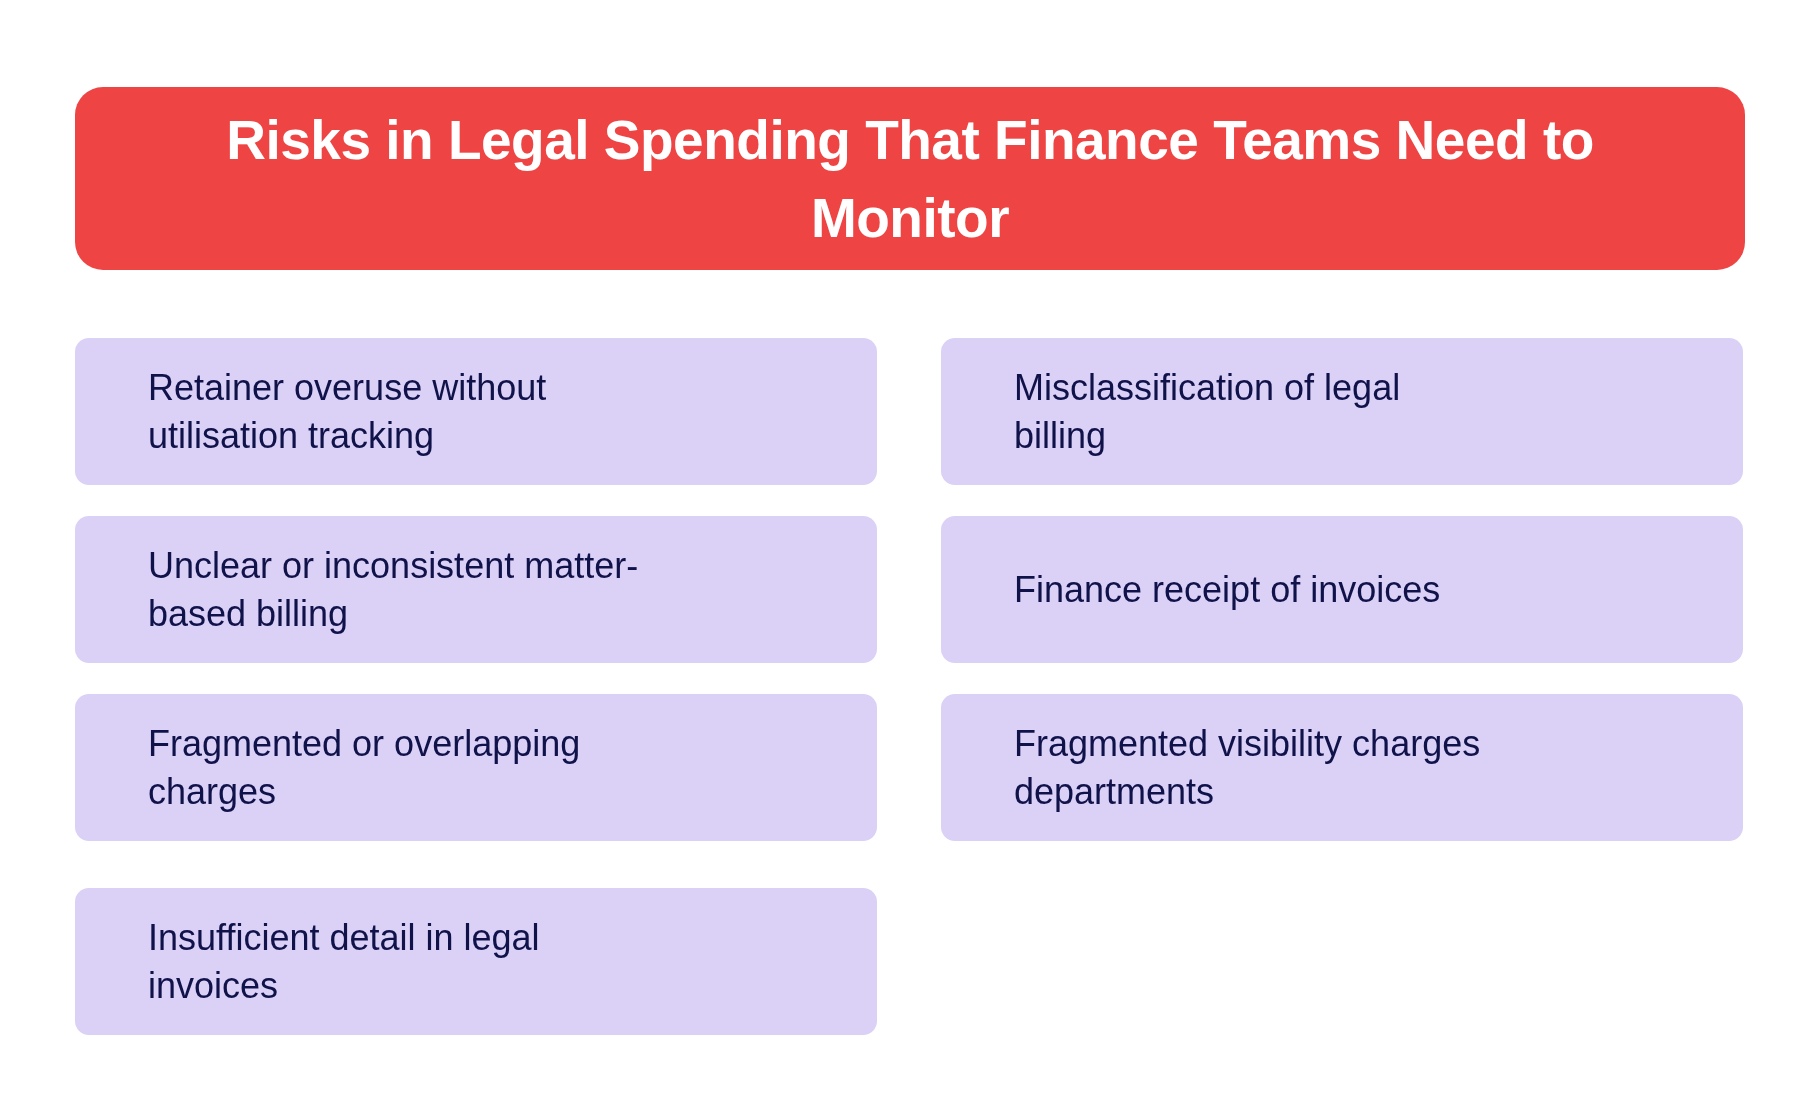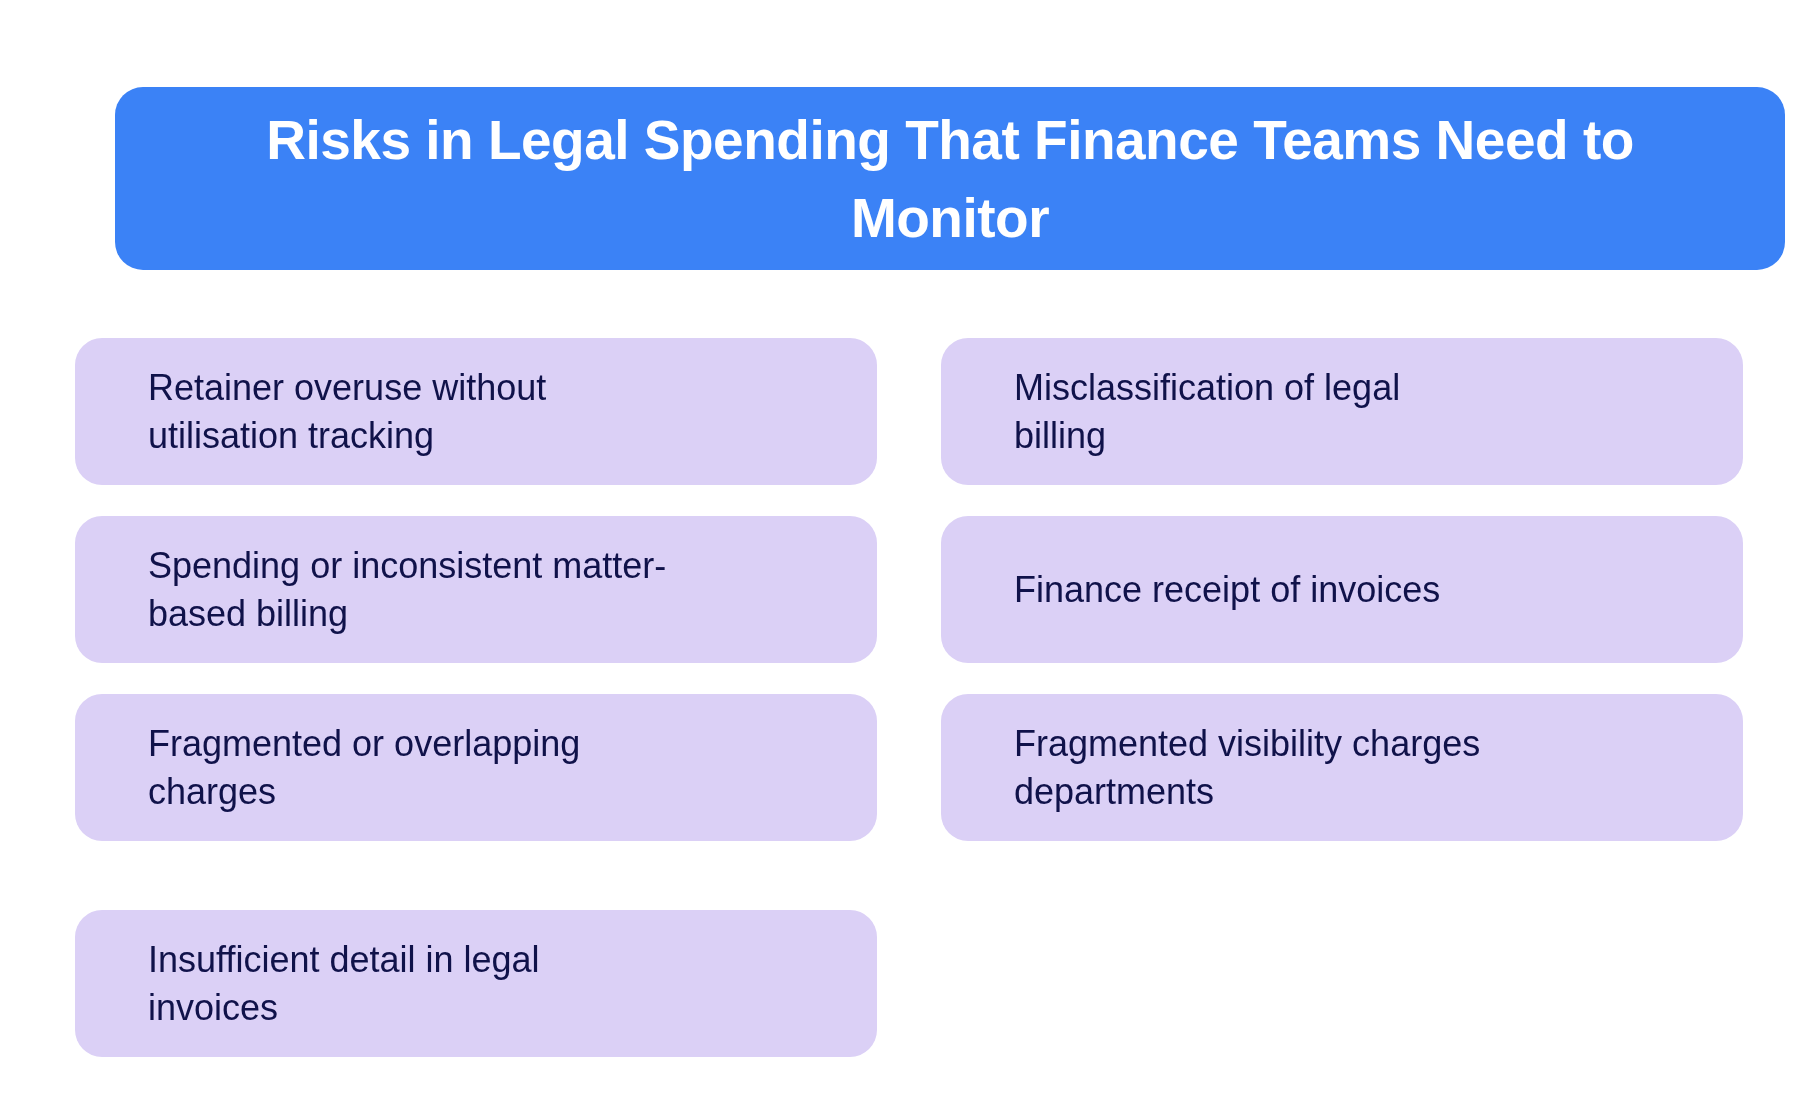--- a/index.html
+++ b/index.html
@@ -1,42 +1,42 @@
 <!DOCTYPE html>
 <html><head>
 <meta charset="utf-8">
 <style>
   html, body { margin:0; padding:0; background:#ffffff; }
   body { width:1812px; height:1098px; position:relative; overflow:hidden;
          font-family:"Liberation Sans", "DejaVu Sans", sans-serif; }
   .header { position:absolute; left:75px; top:87px; width:1670px; height:183px;
-            background:#3b82f6; border-radius:28px; display:flex; align-items:center;
-            justify-content:center; box-sizing:border-box; padding:0 60px;margin-left:40px; }
+            background:#ef4444; border-radius:28px; display:flex; align-items:center;
+            justify-content:center; box-sizing:border-box; padding:0 60px; }
   .title { color:#ffffff; font-weight:bold; font-size:55px; line-height:78px;
            text-align:center; letter-spacing:-0.5px; }
   .card { position:absolute; width:802px; height:147px; background:#dbd0f6;
-          border-radius:27px; box-sizing:border-box; padding:0 120px 0 73px;
+          border-radius:14px; box-sizing:border-box; padding:0 120px 0 73px;
           display:flex; align-items:center; }
   .card-text { color:#10124a; font-size:36px; line-height:48px; }
   .col-left { left:75px; }
   .col-right { left:941px; }
-  .r1 { top:338px; } .r2 { top:516px; } .r3 { top:694px; } .r4 { top:910px; }
+  .r1 { top:338px; } .r2 { top:516px; } .r3 { top:694px; } .r4 { top:888px; }
 </style>
 </head>
 <body>
 
 <div class="header">
   <div class="title">Risks in Legal Spending That Finance Teams Need to Monitor</div>
 </div>
 
 <div class="card col-left r1">
   <div class="card-text" style="max-width:460px">Retainer overuse without utilisation tracking</div>
 </div>
 <div class="card col-left r2">
-  <div class="card-text" style="max-width:560px">Spending or inconsistent matter-based billing</div>
+  <div class="card-text" style="max-width:560px">Unclear or inconsistent matter-based billing</div>
 </div>
 <div class="card col-left r3">
   <div class="card-text" style="max-width:460px">Fragmented or overlapping charges</div>
 </div>
 <div class="card col-left r4">
   <div class="card-text" style="max-width:460px">Insufficient detail in legal invoices</div>
 </div>
 
 <div class="card col-right r1">
   <div class="card-text" style="max-width:460px">Misclassification of legal billing</div>

